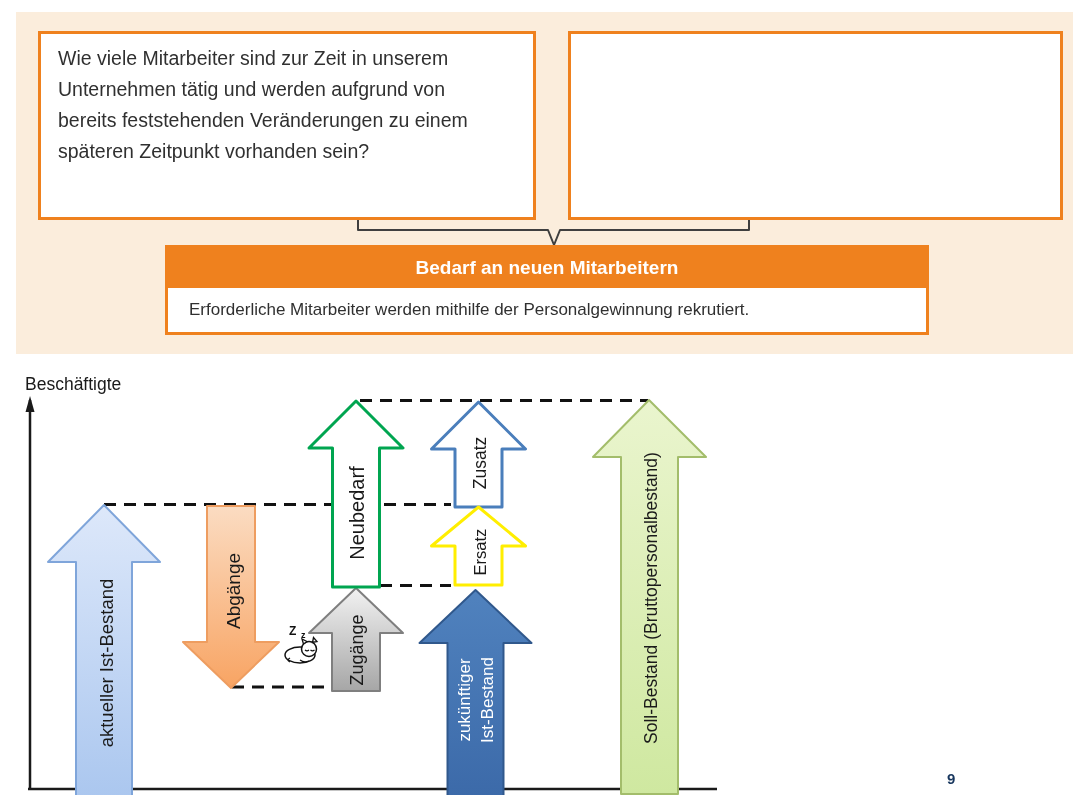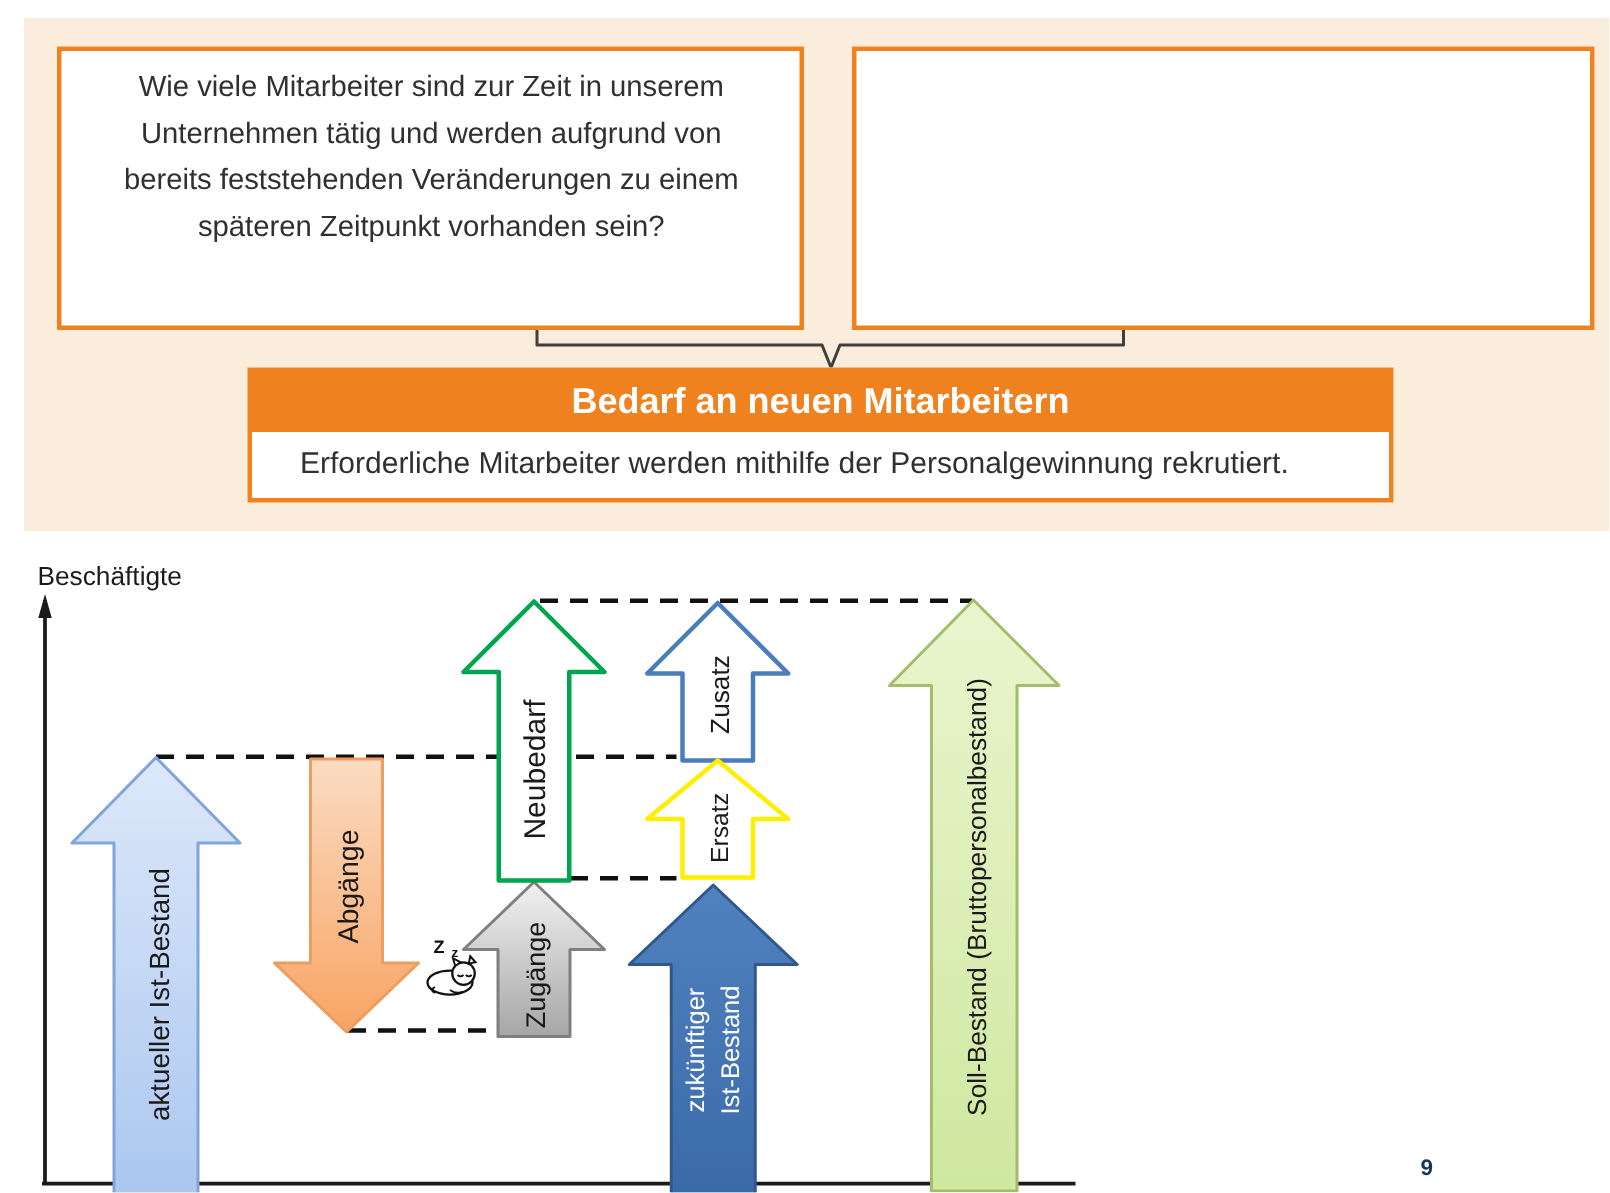--- a/index.html
+++ b/index.html
@@ -19,33 +19,32 @@
   }
   .qbox-ist{left:38px;top:31px;width:492px;}
   .qbox-soll{left:568px;top:31px;width:489px;}
   .qhead{
     background:#EF811E;color:#ffffff;font-weight:bold;font-size:19px;
     height:43px;line-height:43px;padding-left:17px;
   }
   .qbody{
     color:#303030;font-size:19.5px;line-height:31px;padding:9px 16px 0 17px;
     white-space:pre-line;
-    text-align:center;
   }
   
   .rbox{
     left:165px;top:245px;width:758px;background:#ffffff;
     border:3px solid #EF811E;
   }
   .rhead{
-    background:#EF811E;color:#ffffff;font-weight:bold;font-size:24px;
+    background:#EF811E;color:#ffffff;font-weight:bold;font-size:19px;
     height:40px;line-height:40px;text-align:center;
   }
   .rbody{
-    color:#303030;font-size:20px;line-height:25px;padding:9px 10px 10px 32px;
+    color:#303030;font-size:17px;line-height:25px;padding:9px 10px 10px 21px;
   }
   
   svg text{font-family:"Liberation Sans", sans-serif;}
   .alabel{fill:#1a1a1a;}
   .pagenum{
     left:947px;top:770px;color:#17365D;font-size:15px;font-weight:bold;
   }
 </style>
 </head>
 <body>

